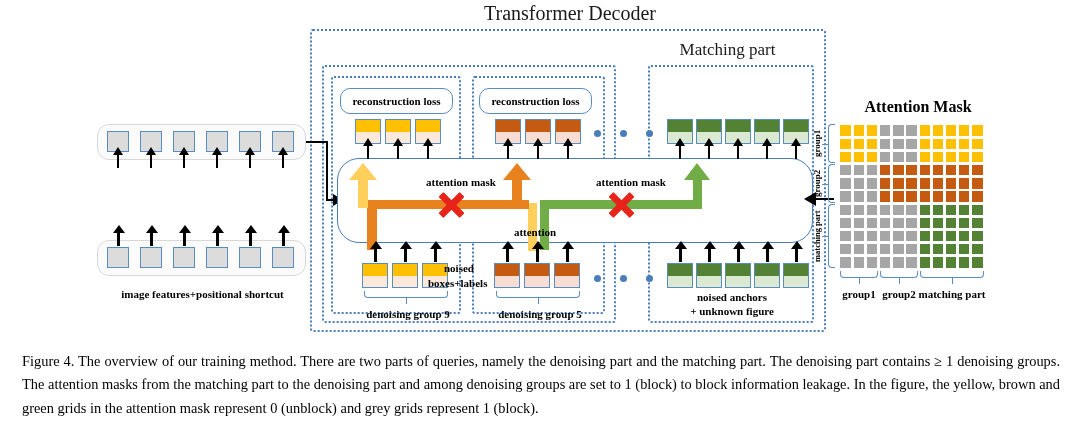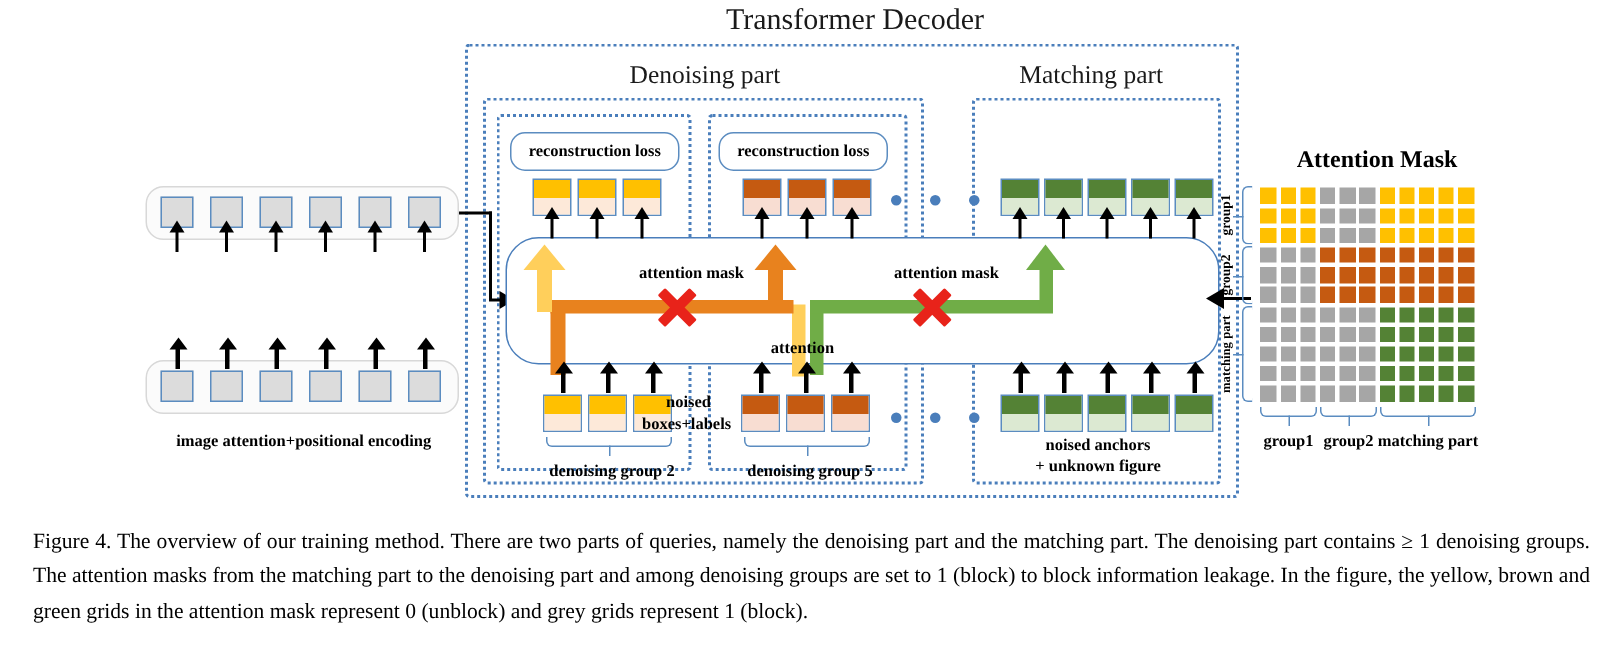--- a/index.html
+++ b/index.html
@@ -186,21 +186,20 @@
     font-family: "Liberation Serif", serif; font-size: 14.4px;
     line-height: 1.62; color: #000; text-align: justify;
   }
 </style>
 </head>
 <body>
 
 <div class="fig">
 
   <div id="decoder-title">Transformer Decoder</div>
-  <div id="denoise-title">Denoising part</div>
   <div id="matching-title">Matching part</div>
   <div id="mask-title">Attention Mask</div>
 
   <div class="dotted" id="decoder-box"></div>
   <div class="dotted" id="denoise-box"></div>
   <div class="dotted" id="matching-box"></div>
   <div class="dotted" id="dn-group0-box"></div>
   <div class="dotted" id="dn-group1-box"></div>
 
   <div class="bluebox" id="loss-dn0">reconstruction loss</div>
@@ -230,21 +229,21 @@
   <div class="gtok" style="left:239px; top:247px"></div>
   <div class="gtok" style="left:272px; top:247px"></div>
 
   <div class="uparrow fat" style="left:117px; top:232px"></div>
   <div class="uparrow fat" style="left:150px; top:232px"></div>
   <div class="uparrow fat" style="left:183px; top:232px"></div>
   <div class="uparrow fat" style="left:216px; top:232px"></div>
   <div class="uparrow fat" style="left:249px; top:232px"></div>
   <div class="uparrow fat" style="left:282px; top:232px"></div>
 
-  <div class="lbl c" style="left:85px; top:288px; width:235px;">image attention+positional encoding</div>
+  <div class="lbl c" style="left:85px; top:288px; width:235px;">image features+positional shortcut</div>
 
   <div class="blackline" style="left:306px; top:141px; width:22px; height:1.8px;"></div>
   <div class="blackline" style="left:326px; top:141px; width:1.8px; height:59px;"></div>
   <div class="blackline" style="left:326px; top:199px; width:9px; height:1.8px;"></div>
   <div class="blackhead-r" style="left:333px; top:194px;"></div>
 
   <div class="bluebox" id="decoder-body"></div>
 
   <div class="bar" style="left:528px; top:203px; width:9px; height:48px; background:#FFCF5B;"></div>
 
@@ -398,21 +397,21 @@
 
   <div class="lbl" style="left:444px; top:262px;">noised</div>
   <div class="lbl" style="left:428px; top:277px;">boxes+labels</div>
 
   <div class="lbl c" style="left:672px; top:291px; width:120px;">noised anchors</div>
   <div class="lbl c" style="left:672px; top:305px; width:120px;">+ unknown figure</div>
 
   <div class="brace-h" style="left:364px; top:291px; width:84px;">
       <div class="stem"></div>
     </div>
-  <div class="lbl c" style="left:348px; top:308px; width:120px;">denoising group 2</div>
+  <div class="lbl c" style="left:348px; top:308px; width:120px;">denoising group 9</div>
 
   <div class="brace-h" style="left:496px; top:291px; width:84px;">
       <div class="stem"></div>
     </div>
   <div class="lbl c" style="left:480px; top:308px; width:120px;">denoising group 5</div>
 
   <div id="mask-grid">
       <div class="cell">
         <i style="background: rgb(255, 192, 0);"></i>
       </div>

